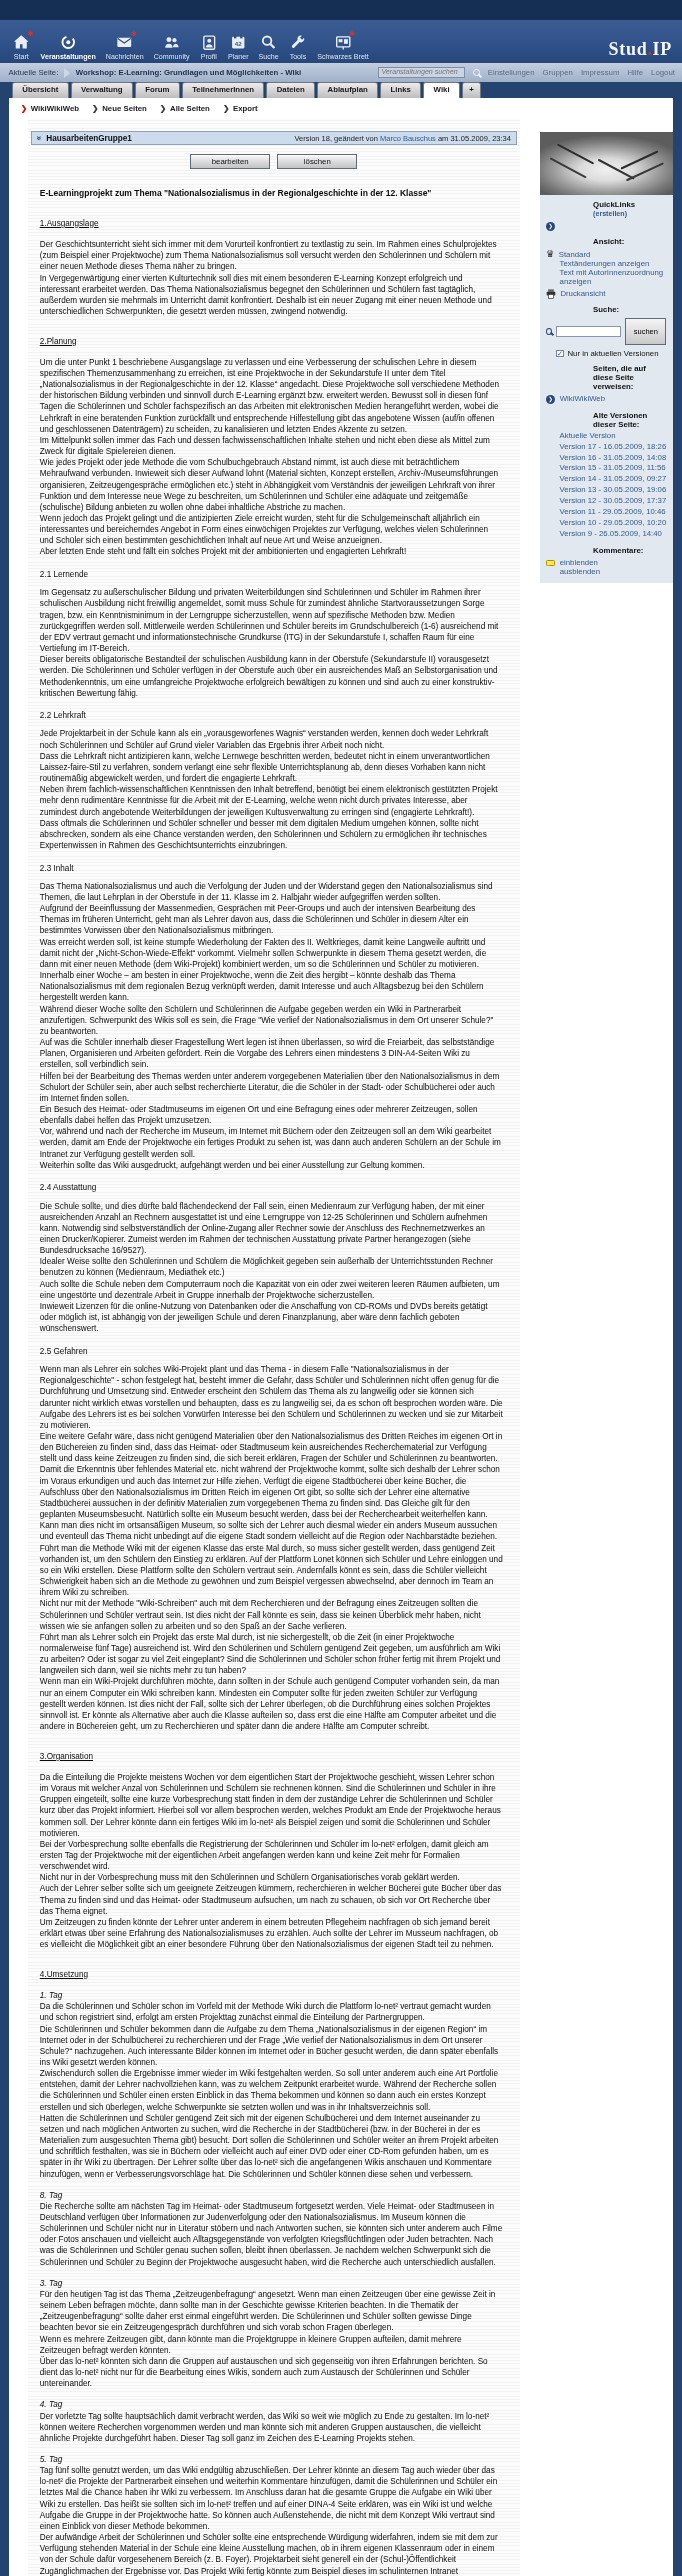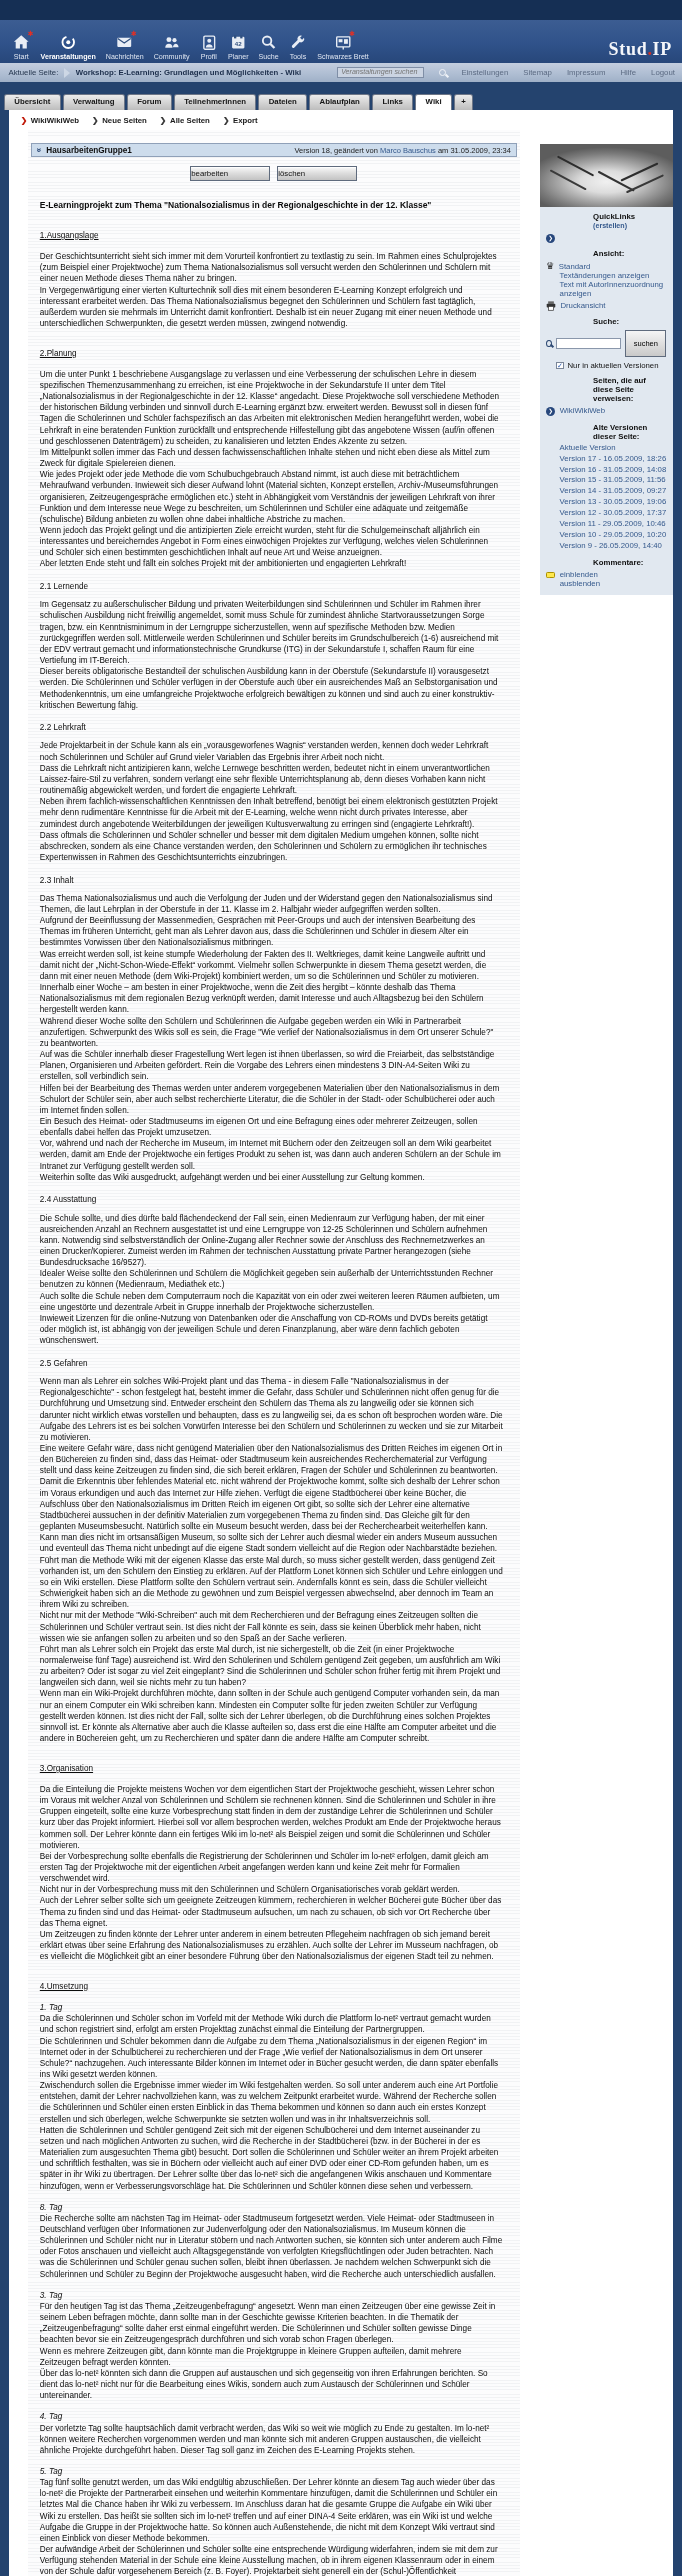--- a/index.html
+++ b/index.html
@@ -26,28 +26,28 @@
   .logo { margin-left:auto; font-size:18px; font-weight:bold; color:#f4f6fa; letter-spacing:0.7px; line-height:1; padding-bottom:2.8px;font-family:Liberation Serif, serif; }
   .logo .dot { color:#d12f23; }
   
   .crumbbar {
     height:19px; background:linear-gradient(180deg,#c3cedf 0%,#aebdd2 60%,#9fb0c7 100%);
     display:flex; padding:0 7.1px 0 8.5px; font-size:7.8px; color:#26374f;
   }
   .crumb-left { display:flex; align-items:center; gap:5.7px; }
   .crumb-arrow { width:0; height:0; border-top:5.7px solid transparent; border-bottom:5.7px solid transparent; border-left:6.4px solid #cdd7e5; }
   .crumb-title { font-weight:bold; color:#1d2f4c; }
-  .crumb-right { margin-left:auto; display:flex; align-items:center; gap:15px; }
+  .crumb-right { margin-left:auto; display:flex; align-items:center; gap:8px; }
   .vsearch { width:87px; height:11.4px; font-size:7.1px; border:0.7px solid #7f8ea6; background:#cbd4e2; color:#6a7892; font-style:italic; padding:0 2.8px; }
   .mag { display:inline-block; width:7.1px; height:7.1px; border:1.4px solid #f0f3f8; border-radius:50%; position:relative; }
   .mag::after { content:''; position:absolute; width:4.3px; height:1.8px; background:#f0f3f8; transform:rotate(45deg); right:-3.6px; bottom:-1.4px; }
   .mag.dark { border-color:#2e4a74; } .mag.dark::after { background:#2e4a74; }
   .crumb-link { color:#5c6b83; cursor:pointer; }
   
-  .tabsbar { height:28px; display:flex; align-items:flex-end; padding-left:4px; }
+  .tabsbar { height:16px; display:flex; align-items:flex-end; padding-left:12px; }
   .tab {
     height:15.7px; line-height:14.2px; font-size:7.8px; font-weight:bold; color:#151515;
     background:linear-gradient(180deg,#ececec,#bdbdbd); border:0.7px solid #6d7687; border-bottom:none;
     border-radius:2.8px 2.8px 0 0; padding:0 9.3px; margin-right:2.1px; cursor:pointer; white-space:nowrap;
   }
   .tab.active { background:#fff; }
   .tab.plus { padding:0 6.4px; }
   
   .container { background:#fff; margin:0 9.3px; flex:1; display:flex; flex-direction:column; }
   .subnav { height:20px; display:flex; align-items:center; gap:13px; padding-left:11.4px; background:#fff; }
@@ -64,21 +64,21 @@
   .titlebar {
     margin:13px 2.8px 0 2.8px; height:14.2px; background:#cddcec; border:0.7px solid #8fa0b8;
     display:flex; align-items:center; padding:0 5px; 
   }
   .dblchev { display:inline-block; transform:rotate(90deg); font-weight:bold; color:#2c4a77; font-size:8.5px; margin-right:5px; }
   .page-title { font-size:8.2px; font-weight:bold; color:#0f0f0f; }
   .version-info { margin-left:auto; font-size:7.5px; color:#222; }
   .version-info a, .txt-link { color:#35598c; text-decoration:none; cursor:pointer; }
   .btnrow { display:flex; justify-content:center; gap:7.1px; margin-top:8.5px; }
   .btn {
-    min-width:80px; height:15.7px; font-size:7.8px; color:#111; text-align:left;
+    min-width:80px; height:15.7px; font-size:7.8px; color:#111; text-align:center;
     background:linear-gradient(180deg,#fafafa 0%,#dcdcdc 50%,#c3c3c3 100%);
     border:0.7px solid #5f6b7d; box-shadow:inset 0 0.7px 0 #fff; cursor:pointer;
     font-family:"Liberation Sans", sans-serif;
   }
   .article { padding:0 15.7px 0 12px; font-size:8.2px; line-height:1.36; color:#0c0c0c; }
   .blk-title { font-weight:bold; font-size:8.5px; margin:18.5px 0 2.8px; }
   .blk-h { text-decoration:underline; margin:18.5px 0 10px; }
   .blk-h2 { margin:11.4px 0 7.1px; }
   .blk-hi { font-style:italic; margin:10px 0 0; }
   .blk-p, .blk-plink { white-space:pre-line; margin-top:10px; }
@@ -197,21 +197,21 @@
 <div class="crumbbar">
   <div class="crumb-left">
     <span>Aktuelle Seite:</span>
     <span class="crumb-arrow"></span>
     <span class="crumb-title">Workshop: E-Learning: Grundlagen und Möglichkeiten - Wiki</span>
   </div>
   <div class="crumb-right">
     <input class="vsearch" placeholder="Veranstaltungen suchen" style="">
     <span class="mag"></span>
     <span class="crumb-link">Einstellungen</span>
-    <span class="crumb-link">Sitemap</span>
+    <span class="crumb-link">Gruppen</span>
     <span class="crumb-link">Impressum</span>
     <span class="crumb-link">Hilfe</span>
     <span class="crumb-link">Logout</span>
   </div>
 </div>
 
 <div class="tabsbar">
   <div class="tab">Übersicht</div>
   <div class="tab">Verwaltung</div>
   <div class="tab">Forum</div>

